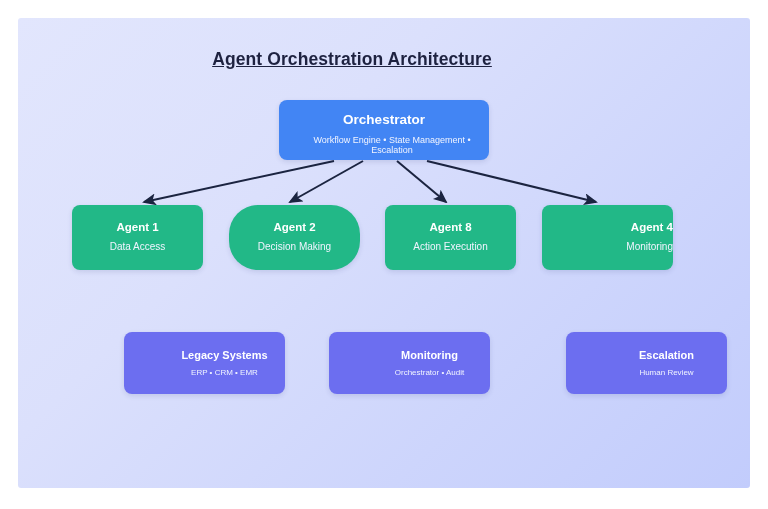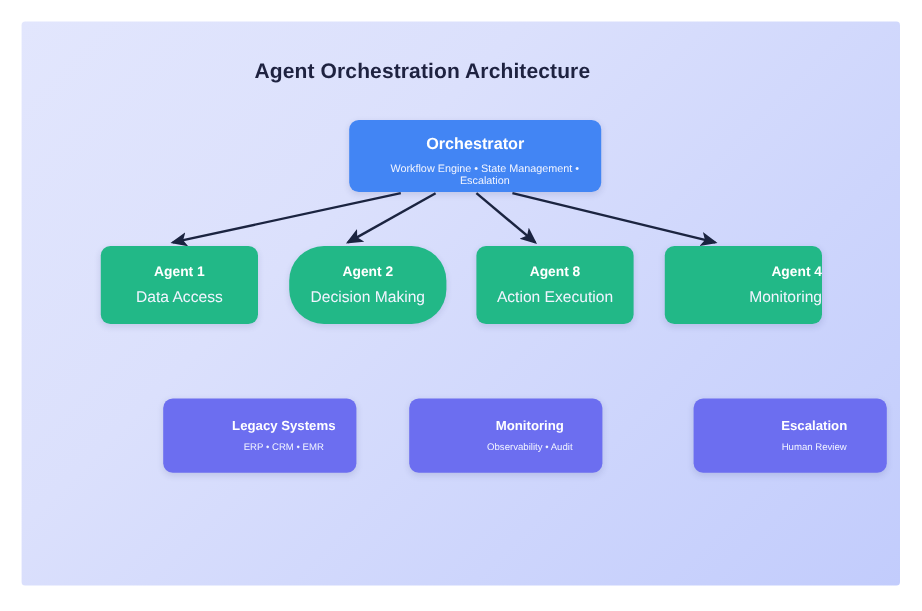--- a/index.html
+++ b/index.html
@@ -36,39 +36,39 @@
   #diagram-title {
     position: absolute;
     left: 0;
     top: 31px;
     width: 668px;
     text-align: center;
     font-size: 17.5px;
     font-weight: bold;
     color: #1e2240;
     letter-spacing: 0.1px;
+    text-decoration: underline;
   }
 
   
   #arrow-layer {
     position: absolute;
     left: 0; top: 0;
     width: 732px;
     height: 470px;
     pointer-events: none;
   }
 
   
   .node {
     position: absolute;
     border-radius: 8px;
     color: #ffffff;
     text-align: center;
     box-shadow: 0 2px 5px rgba(40, 50, 110, 0.13);
-    margin-left: 12px;
   }
 
   .node .node-title {
     font-weight: bold;
     color: #ffffff;
     line-height: 1.1;
   }
 
   .node .node-sub {
     color: #f1f4ff;
@@ -89,21 +89,21 @@
 
   
   .node-agent {
     top: 187px;
     width: 131px;
     height: 65px;
     background: #22b887;
     padding-top: 16px;
   }
   .node-agent .node-title { font-size: 11.5px; }
-  .node-agent .node-sub { font-size: 13px; margin-top: 7px; }
+  .node-agent .node-sub { font-size: 10px; margin-top: 7px; }
 
   #node-agent-1 { left: 54px; }
   #node-agent-2 { left: 211px; border-radius: 29px; }
   #node-agent-3 { left: 367px; }
   #node-agent-4 { left: 524px; text-align: right; }
 
   
   .node-support {
     top: 314px;
     width: 161px;
@@ -169,21 +169,21 @@
       <div class="node-sub">Monitoring</div>
     </div>
 
     <div class="node node-support" id="node-legacy-systems">
       <div class="node-title">Legacy Systems</div>
       <div class="node-sub">ERP • CRM • EMR</div>
     </div>
 
     <div class="node node-support" id="node-monitoring-system">
       <div class="node-title">Monitoring</div>
-      <div class="node-sub">Observability • Audit</div>
+      <div class="node-sub">Orchestrator • Audit</div>
     </div>
 
     <div class="node node-support" id="node-escalation">
       <div class="node-title">Escalation</div>
       <div class="node-sub">Human Review</div>
     </div>
 
   </div>
 </div>
 

